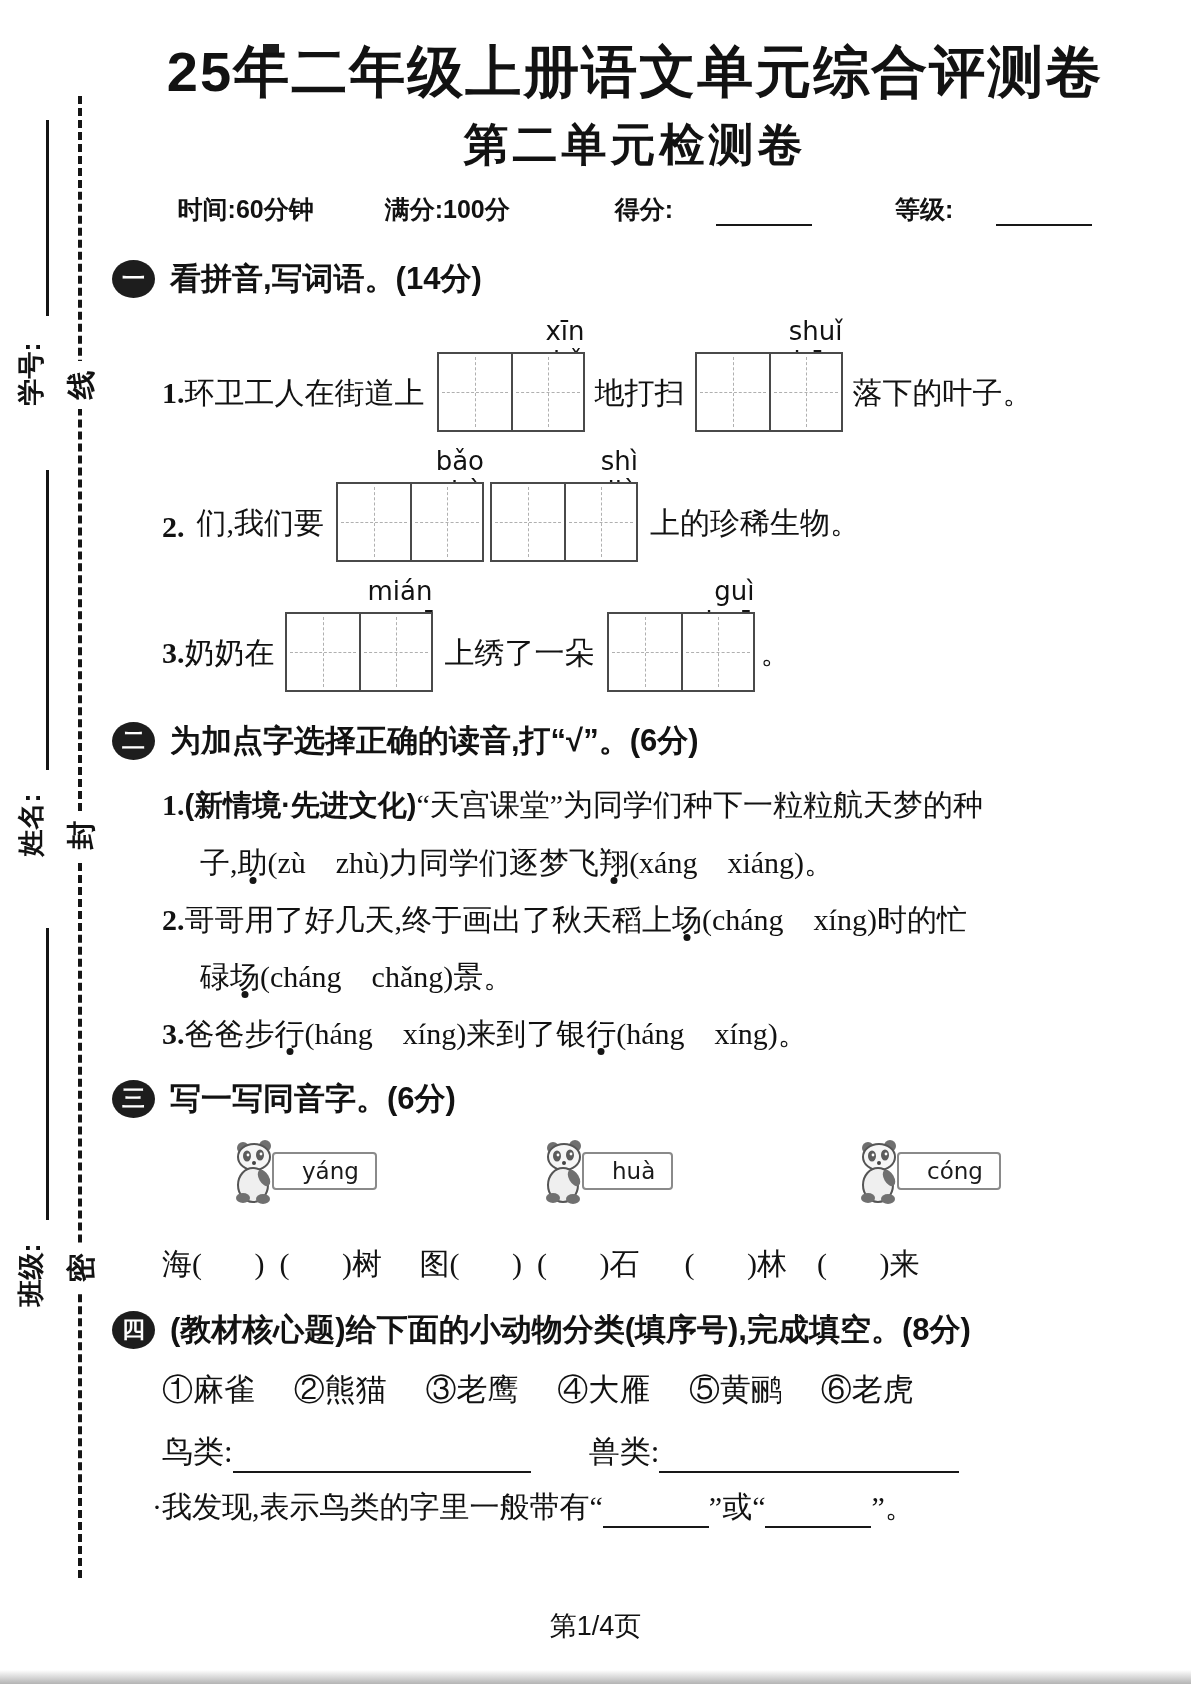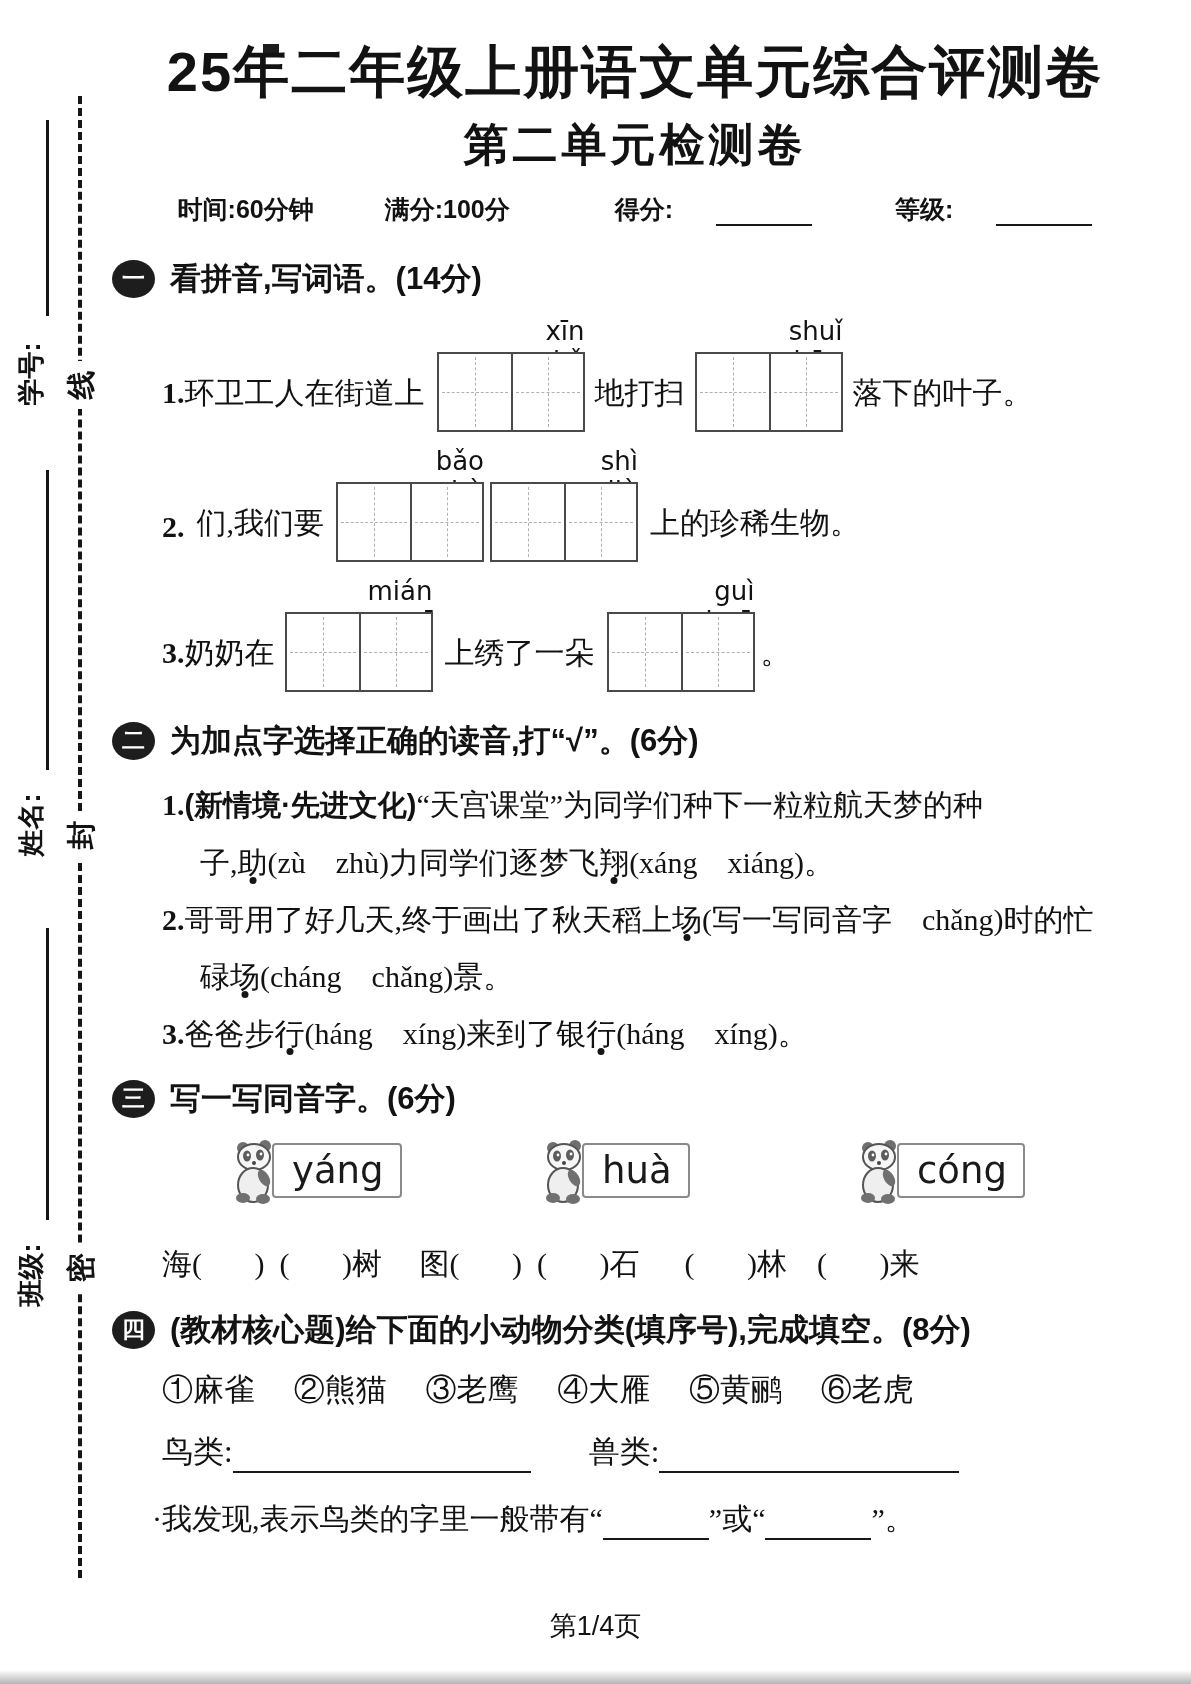--- a/index.html
+++ b/index.html
@@ -49,22 +49,22 @@
   .tagb { font-weight:700; font-family:"Liberation Sans", sans-serif; font-size:29px; }
   .ind1 { padding-left:50px; } .ind2 { padding-left:88px; }
   .du { position:relative; }
   .du::after { content:""; position:absolute; left:50%; bottom:-5px; transform:translateX(-50%);
                width:7px; height:7px; border-radius:50%; background:#151515; }
 
   
   .panda-row { position:relative; height:86px; }
   .panda-unit { position:absolute; display:flex; align-items:center; }
   .panda-unit svg { position:relative; z-index:2; margin-right:-10px; }
-  .ptag { border:2px solid #8a8a8a; border-radius:4px; background:#fff; padding:4px 16px 4px 18px;
-          font-family:"DejaVu Sans", sans-serif; font-size:37px; color:#1a1a1a; }
+  .ptag { border:2px solid #8a8a8a; border-radius:4px; background:#fff; padding:4px 16px 4px 28px;
+          font-family:"DejaVu Sans", sans-serif; font-size:23px; color:#1a1a1a; }
 
   .plain { font-size:30px; white-space:pre; }
   .blanks-line { display:flex; align-items:flex-end; font-size:31px; white-space:pre; }
 
   .footer { position:absolute; left:0; right:0; top:1608px; text-align:center;
             font-size:27px; font-family:"Liberation Sans", sans-serif; }
 
   
   .vseg { position:absolute; left:46px; width:3px; background:#141414; }
   .mlabel { position:absolute; left:-23px; width:110px; height:38px; text-align:center;
@@ -161,21 +161,21 @@
     </div>
 
     <div class="sec" style="margin-top:28px;">
       <span class="badge">二</span>
       <span>为加点字选择正确的读音,打“√”。(6分)</span>
     </div>
 
     <div style="margin-top:14px;">
       <div class="qline ind1"><span class="num">1.</span><span class="tagb">(新情境·先进文化)</span><span>“天宫课堂”为同学们种下一粒粒航天梦的种</span></div>
       <div class="qline ind2"><span>子,</span><span class="du">助</span><span>(zù    zhù)力同学们逐梦飞</span><span class="du">翔</span><span>(xáng    xiáng)。</span></div>
-      <div class="qline ind1"><span class="num">2.</span><span>哥哥用了好几天,终于画出了秋天稻上</span><span class="du">场</span><span>(写一写同音字    chǎng)时的忙</span></div>
+      <div class="qline ind1"><span class="num">2.</span><span>哥哥用了好几天,终于画出了秋天稻上</span><span class="du">场</span><span>(cháng    xíng)时的忙</span></div>
       <div class="qline ind2"><span>碌</span><span class="du">场</span><span>(cháng    chǎng)景。</span></div>
       <div class="qline ind1"><span class="num">3.</span><span>爸爸步</span><span class="du">行</span><span>(háng    xíng)来到了银</span><span class="du">行</span><span>(háng    xíng)。</span></div>
     </div>
 
     <div class="sec" style="margin-top:16px;">
       <span class="badge">三</span>
       <span>写一写同音字。(6分)</span>
     </div>
 
     <div class="panda-row" style="margin-top:18px;">
@@ -242,21 +242,21 @@
     <div class="plain ind1" style="margin-top:18px; font-size:31px;">①麻雀     ②熊猫     ③老鹰     ④大雁     ⑤黄鹂     ⑥老虎</div>
 
     <div class="blanks-line ind1" style="margin-top:20px;">
       <span>鸟类:</span>
       <span class="ul" style="width:298px;"></span>
       <span style="width:58px;"></span>
       <span>兽类:</span>
       <span class="ul" style="width:300px;"></span>
     </div>
 
-    <div class="blanks-line" style="margin-top:26px; padding-left:40px; font-size:30px;">
+    <div class="blanks-line" style="margin-top:14px; padding-left:40px; font-size:30px;">
       <span>·我发现,表示鸟类的字里一般带有“</span>
       <span class="ul" style="width:106px;"></span>
       <span>”或“</span>
       <span class="ul" style="width:106px;"></span>
       <span>”。</span>
     </div>
 
   </div>
 
   <div class="footer">第1/4页</div>

